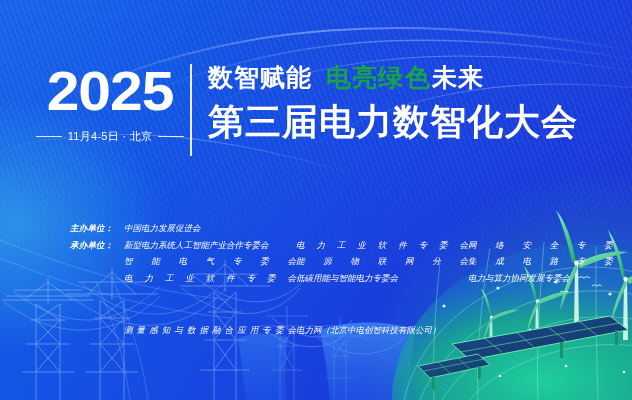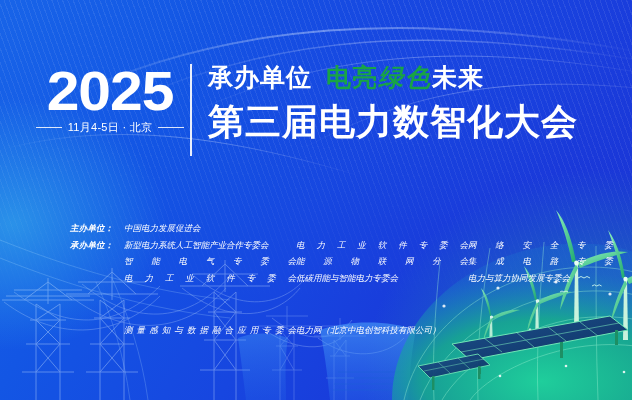--- a/index.html
+++ b/index.html
@@ -30,30 +30,30 @@
   .header{position:absolute;left:12px;top:62px;width:632px;height:108px;}
 
   .yearwrap{position:absolute;left:22px;top:0;width:152px;text-align:center;}
   .year{
     font-size:56px;line-height:58px;font-weight:700;color:#ffffff;
     letter-spacing:-1px;font-family:"Liberation Sans","DejaVu Sans",sans-serif;
     transform:scaleX(1.05);
   }
   .dateline{
     display:flex;align-items:center;justify-content:center;gap:6px;
-    margin-top:0;color:#ffffff;font-size:11px;letter-spacing:.3px;white-space:nowrap;
+    margin-top:9px;color:#ffffff;font-size:11px;letter-spacing:.3px;white-space:nowrap;
   }
   .dateline .rule{display:block;width:26px;height:1px;background:rgba(255,255,255,.85);}
 
   .vdivide{position:absolute;left:178px;top:2px;width:2px;height:92px;background:rgba(255,255,255,.9);}
 
   .titles{position:absolute;left:196px;top:0px;}
   .line1{font-size:25px;line-height:30px;font-weight:700;color:#ffffff;white-space:nowrap;letter-spacing:1px;}
   .line1 .grn{color:#18a445;}
-  .line1 .grn-it{color:#18a445;font-style:italic;letter-spacing:2px;}
+  .line1 .grn-it{color:#18a445;letter-spacing:2px;}
   .line1 .sp{display:inline-block;width:14px;}
   .line2{font-size:36px;line-height:42px;font-weight:700;color:#ffffff;white-space:nowrap;letter-spacing:1px;margin-top:9px;}
 
   
   .orgs{position:absolute;left:70px;top:184px;width:520px;color:#ffffff;font-size:8.5px;line-height:16.5px;font-style:italic;}
   .orow{display:flex;align-items:baseline;}
   .olabel{width:54px;flex:none;font-weight:700;letter-spacing:.2px;}
   .olabel.blank{visibility:hidden;}
   .ocol{width:172px;flex:none;white-space:nowrap;}
   .ocol.just{text-align:justify;text-align-last:justify;}
@@ -310,21 +310,21 @@
       <div class="dateline">
         <span class="rule"></span>
         <span>11月4-5日 · 北京</span>
         <span class="rule"></span>
       </div>
     </div>
 
     <div class="vdivide"></div>
 
     <div class="titles">
-      <div class="line1"><span>承办单位</span><span class="sp"></span><span class="grn">电亮</span><span class="grn-it">绿色</span><span>未来</span></div>
+      <div class="line1"><span>数智赋能</span><span class="sp"></span><span class="grn">电亮</span><span class="grn-it">绿色</span><span>未来</span></div>
       <div class="line2">第三届电力数智化大会</div>
     </div>
   </div>
 
   <div class="orgs">
 
     <div class="orow">
       <span class="olabel">主办单位：</span>
       <span class="ocol wide">中国电力发展促进会</span>
     </div>

